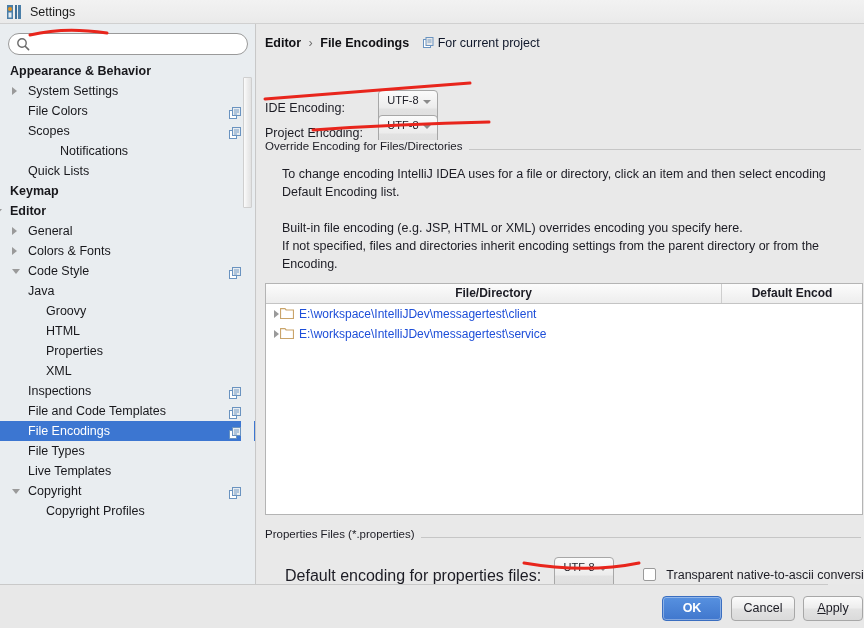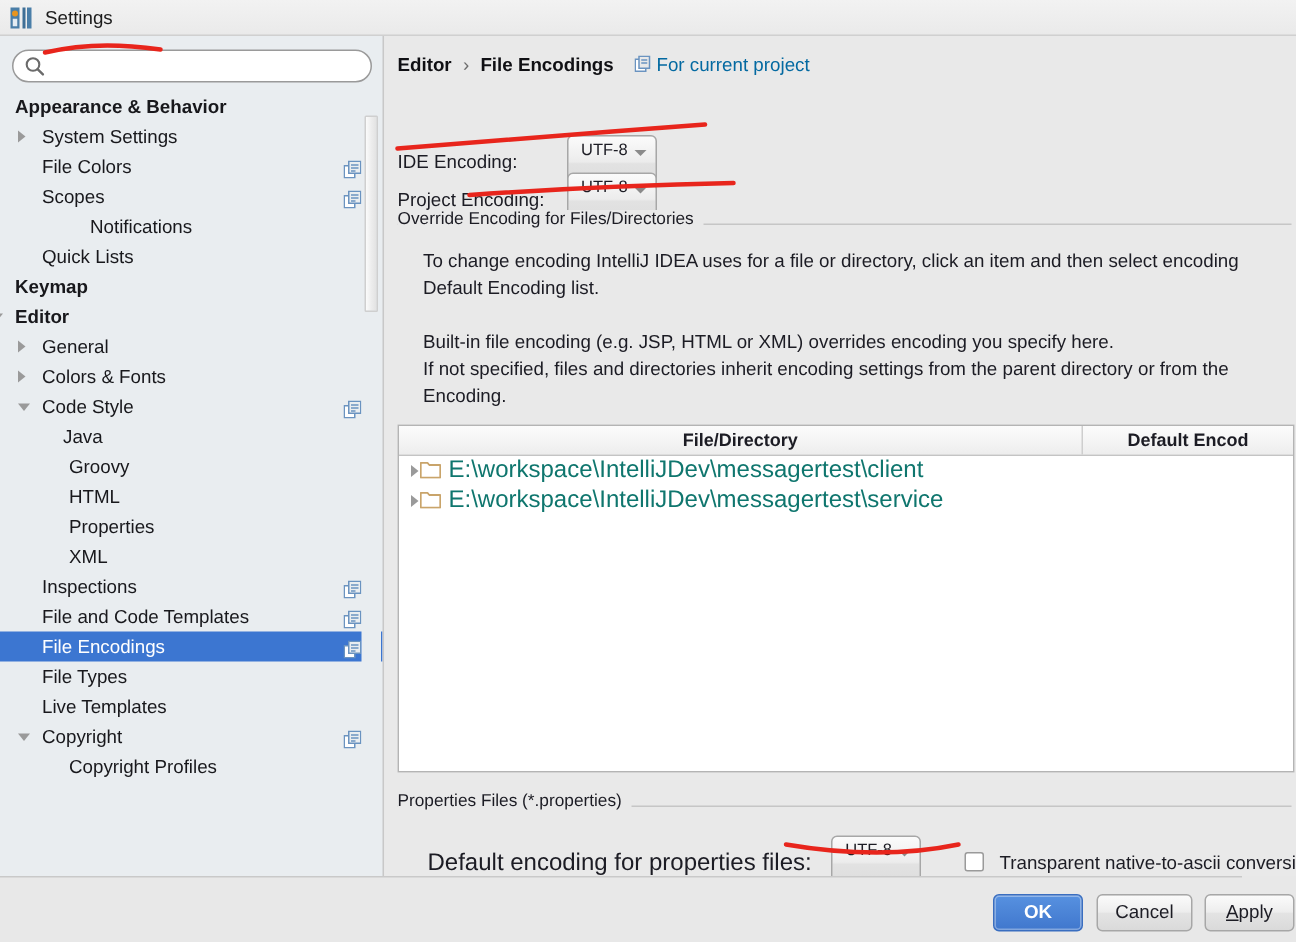--- a/index.html
+++ b/index.html
@@ -154,21 +154,21 @@
   }
   #breadcrumb {
     position: absolute;
     left: 8px; top: 12px;
     font-size: 12.5px;
     white-space: nowrap;
   }
   #breadcrumb .crumb { font-weight: bold; color: #101014; }
   #breadcrumb .sep { color: #6c6c6c; margin: 0 4px; font-weight: normal; }
   #breadcrumb .project-badge {
-    color: #0369a1;
+    color: #0f172a;
     font-weight: normal;
     margin-left: 10px;
   }
   #breadcrumb .badge-icon {
     display: inline-block;
     width: 11px; height: 11px;
     vertical-align: -1px;
     margin-right: 4px;
   }
 
@@ -268,22 +268,22 @@
     overflow: hidden;
     white-space: nowrap;
   }
   #table-head .th.c1 { width: 456px; border-right: 1px solid #cecece; box-sizing: border-box; }
   #table-head .th.c2 { flex: 1; }
   .trow {
     height: 20px;
     line-height: 20px;
     position: relative;
     padding-left: 14px;
-    font-size: 16px;
-    color: #0f766e;
+    font-size: 12px;
+    color: #1d4ed8;
     white-space: nowrap;
   }
   .trow .tarrow {
     position: absolute;
     left: 8px; top: 6px;
     width: 0; height: 0;
     border-left: 5px solid #9a9a9a;
     border-top: 4px solid transparent;
     border-bottom: 4px solid transparent;
   }
@@ -477,21 +477,21 @@
           <span class="lbl" style="left: 28px;">Code Style</span>
           <span class="scope-icon"><svg width="12" height="12" viewBox="0 0 12 12">
               <rect x="0.5" y="3.5" width="7" height="8" fill="#ffffff" stroke="#6a93c0" stroke-width="1"></rect>
               <rect x="3.5" y="0.5" width="8" height="8" fill="#e9edf0" stroke="#6a93c0" stroke-width="1"></rect>
               <line x1="5" y1="3" x2="10" y2="3" stroke="#6a93c0" stroke-width="0.9"></line>
               <line x1="5" y1="5" x2="10" y2="5" stroke="#6a93c0" stroke-width="0.9"></line>
               <line x1="5" y1="7" x2="8" y2="7" stroke="#6a93c0" stroke-width="0.9"></line>
             </svg></span>
         </div>
         <div class="tree-row">
-          <span class="lbl" style="left: 42px; text-align: center;">Java</span>
+          <span class="lbl" style="left: 28px; text-align: center;">Java</span>
         </div>
         <div class="tree-row">
           <span class="lbl" style="left: 46px;">Groovy</span>
         </div>
         <div class="tree-row">
           <span class="lbl" style="left: 46px;">HTML</span>
         </div>
         <div class="tree-row">
           <span class="lbl" style="left: 46px;">Properties</span>
         </div>

